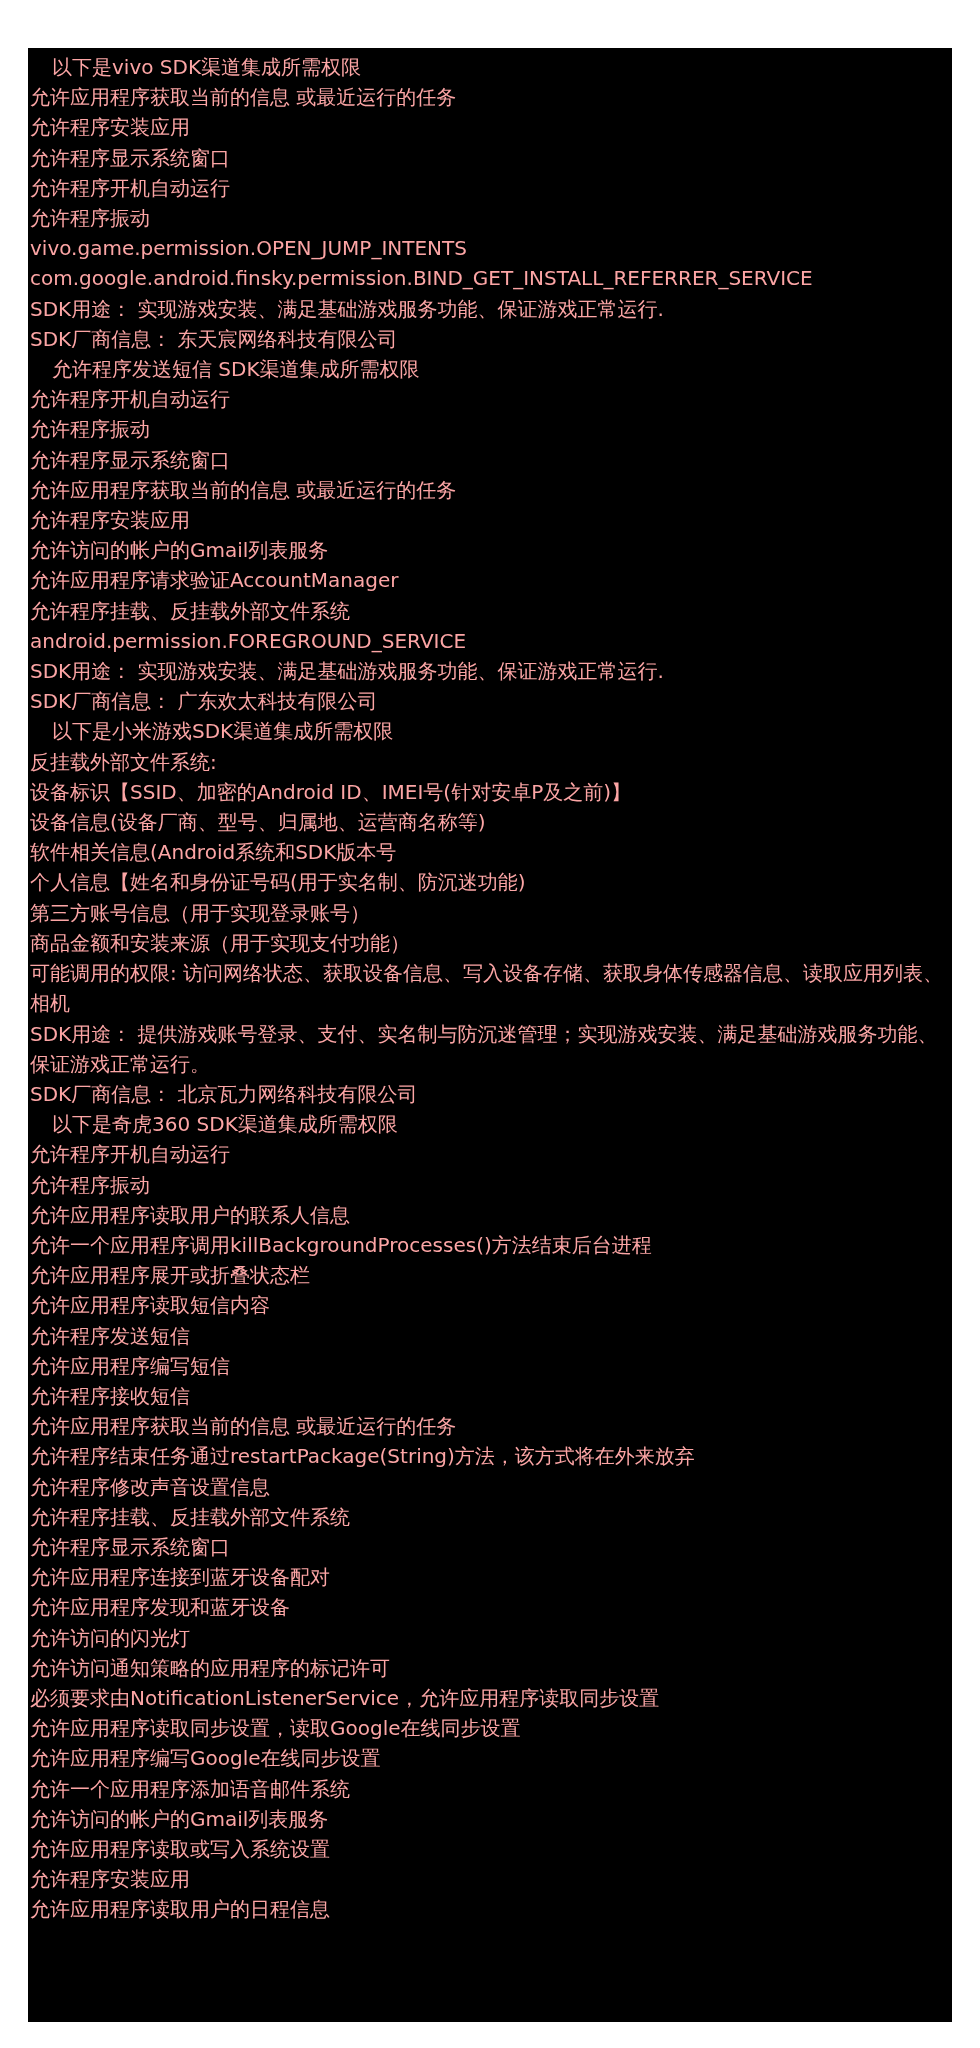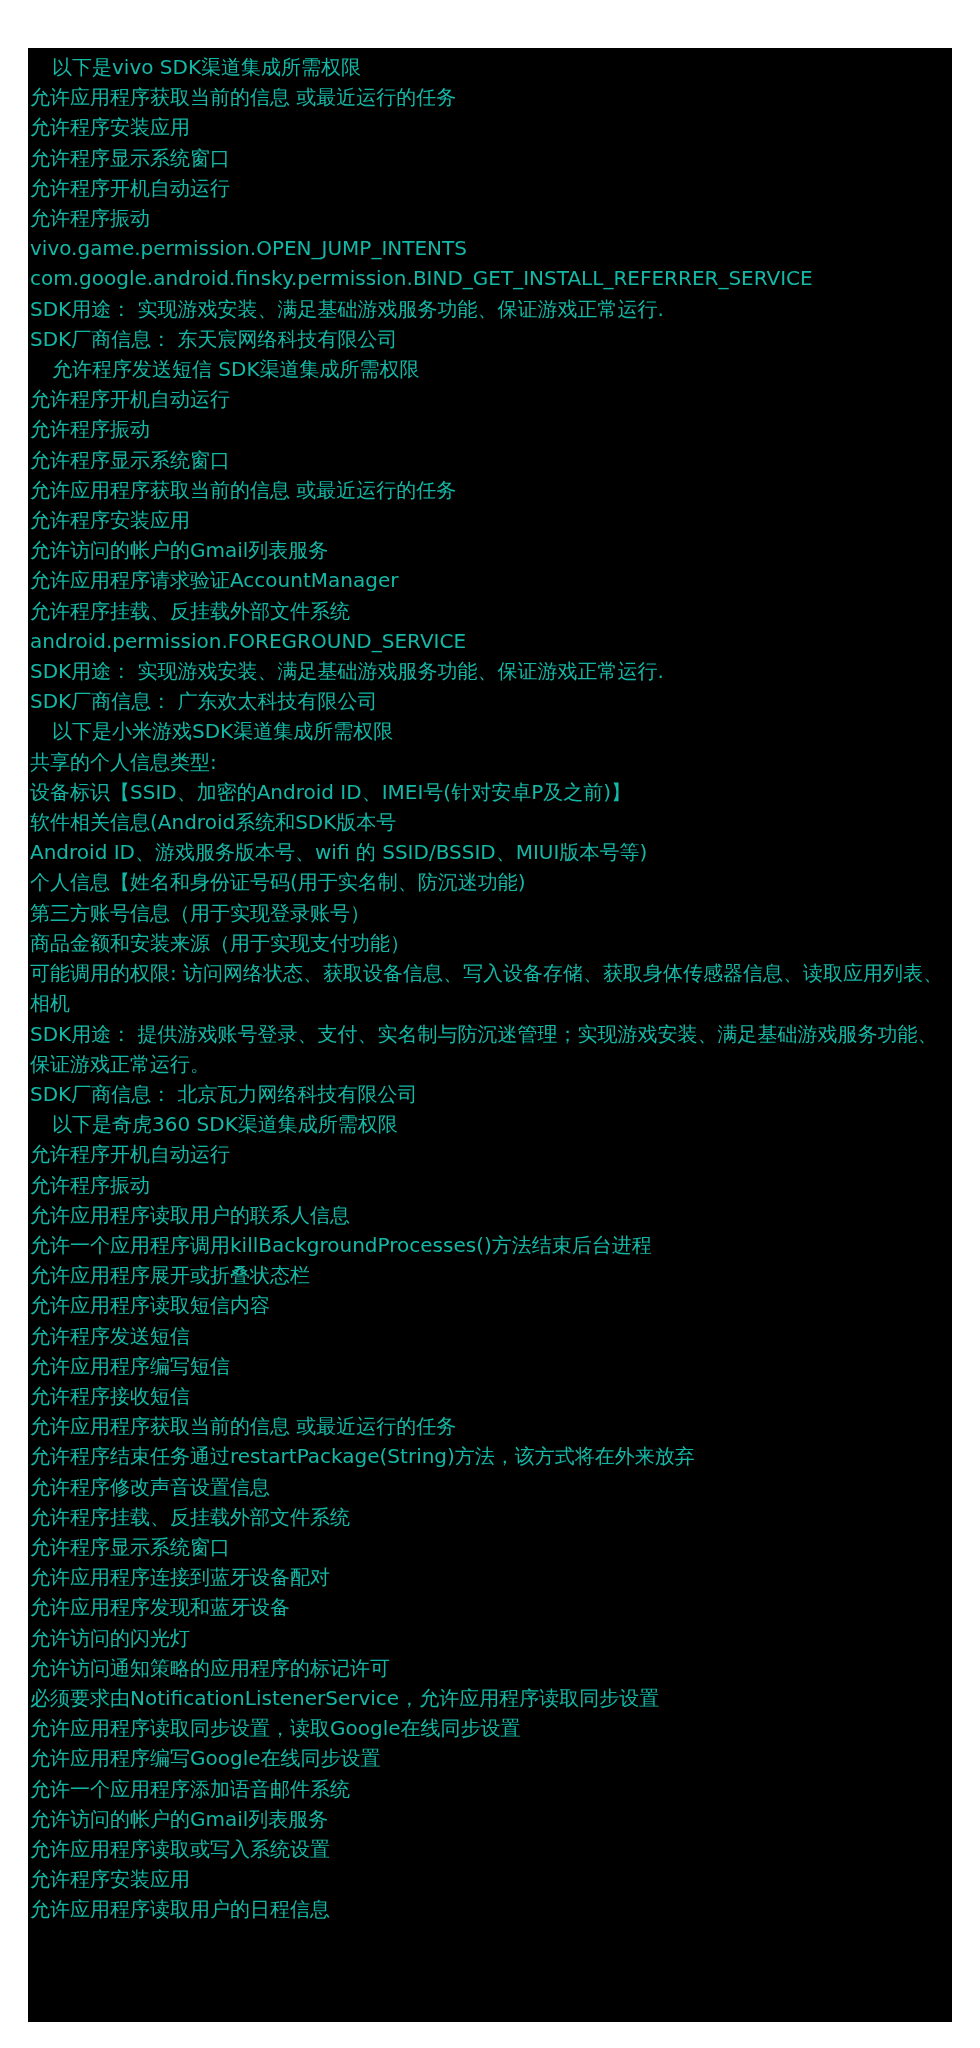--- a/index.html
+++ b/index.html
@@ -15,21 +15,21 @@
     background: #ffffff;
     overflow: hidden;
   }
   .panel {
     position: absolute;
     left: 28px;
     top: 48px;
     width: 924px;
     height: 1974px;
     background: #000000;
-    color: #14b8a6;
+    color: #fca5a5;
     box-sizing: border-box;
     padding: 4px 0 0 2px;
     overflow: hidden;
   }
   .line {
     font-size: 20px;
     line-height: 30.2px;
     white-space: nowrap;
     letter-spacing: 0px;
   }
@@ -58,24 +58,24 @@
       <div class="line">允许程序显示系统窗口</div>
       <div class="line">允许应用程序获取当前的信息 或最近运行的任务</div>
       <div class="line">允许程序安装应用</div>
       <div class="line">允许访问的帐户的Gmail列表服务</div>
       <div class="line">允许应用程序请求验证AccountManager</div>
       <div class="line">允许程序挂载、反挂载外部文件系统</div>
       <div class="line">android.permission.FOREGROUND_SERVICE</div>
       <div class="line">SDK用途： 实现游戏安装、满足基础游戏服务功能、保证游戏正常运行.</div>
       <div class="line">SDK厂商信息： 广东欢太科技有限公司</div>
       <div class="line indent">以下是小米游戏SDK渠道集成所需权限</div>
-      <div class="line">共享的个人信息类型:</div>
+      <div class="line">反挂载外部文件系统:</div>
       <div class="line">设备标识【SSID、加密的Android ID、IMEI号(针对安卓P及之前)】</div>
+      <div class="line">设备信息(设备厂商、型号、归属地、运营商名称等)</div>
       <div class="line">软件相关信息(Android系统和SDK版本号</div>
-      <div class="line">Android ID、游戏服务版本号、wifi 的 SSID/BSSID、MIUI版本号等)</div>
       <div class="line">个人信息【姓名和身份证号码(用于实名制、防沉迷功能)</div>
       <div class="line">第三方账号信息（用于实现登录账号）</div>
       <div class="line">商品金额和安装来源（用于实现支付功能）</div>
       <div class="line">可能调用的权限: 访问网络状态、获取设备信息、写入设备存储、获取身体传感器信息、读取应用列表、</div>
       <div class="line">相机</div>
       <div class="line">SDK用途： 提供游戏账号登录、支付、实名制与防沉迷管理；实现游戏安装、满足基础游戏服务功能、</div>
       <div class="line">保证游戏正常运行。</div>
       <div class="line">SDK厂商信息： 北京瓦力网络科技有限公司</div>
       <div class="line indent">以下是奇虎360 SDK渠道集成所需权限</div>
       <div class="line">允许程序开机自动运行</div>

